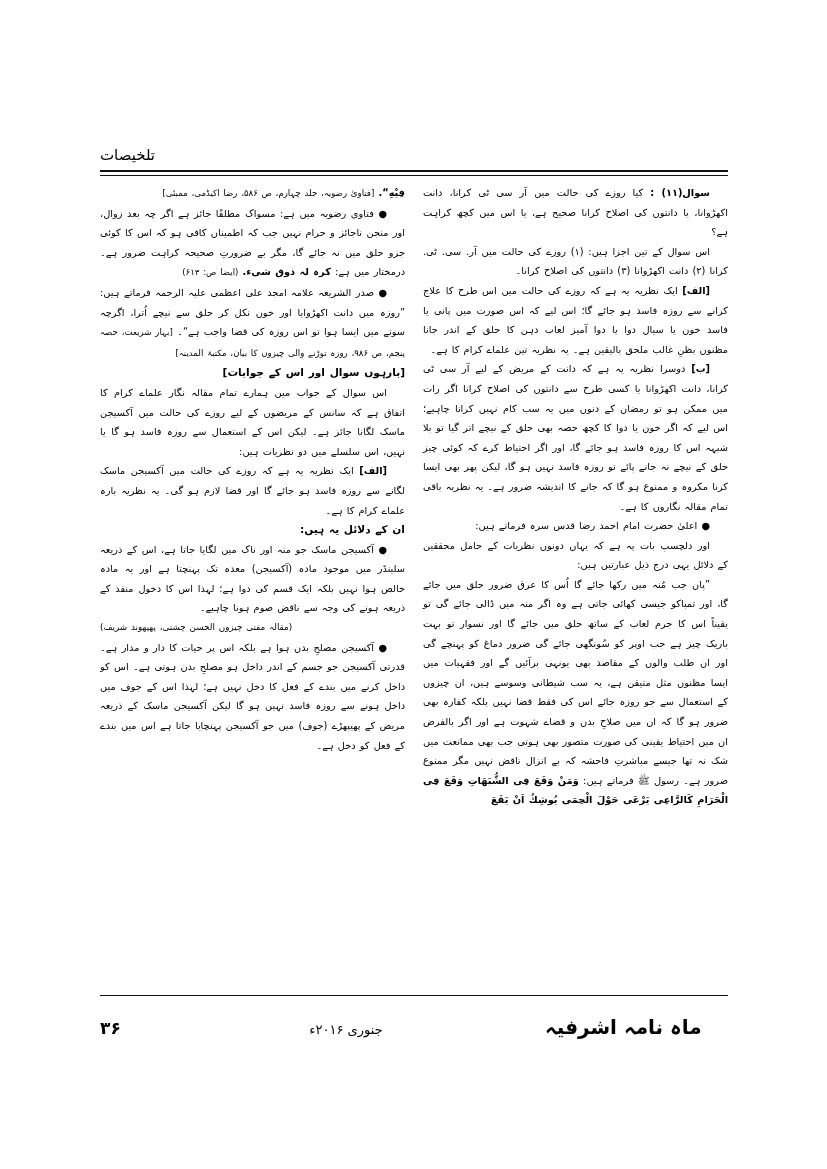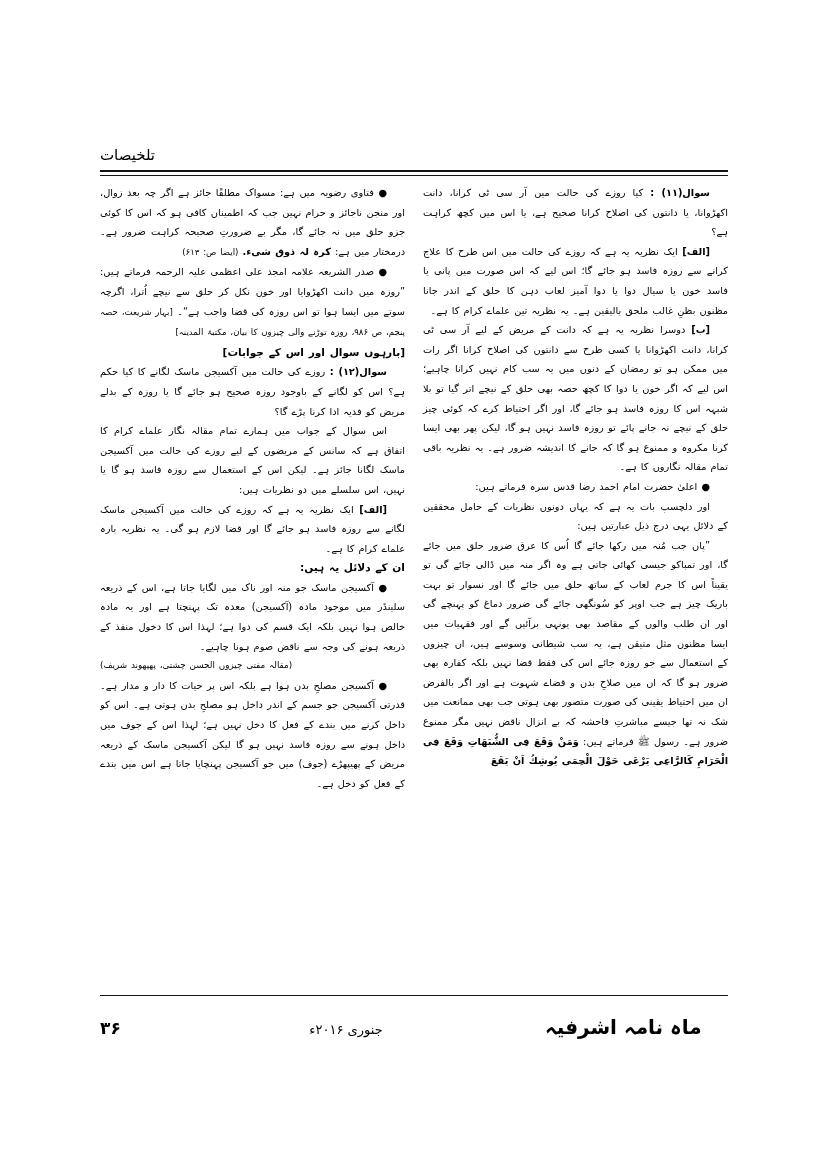--- a/index.html
+++ b/index.html
@@ -81,32 +81,33 @@
 
 <div class="sheet">
 
   <div class="masthead">تلخیصات</div>
   <div class="double-rule"></div>
 
   <div class="columns">
 
     <div class="col">
       <p class="indent"><span class="b">سوال(۱۱) :</span> <span>کیا روزے کی حالت میں آر سی ٹی کرانا، دانت اکھڑوانا، یا دانتوں کی اصلاح کرانا صحیح ہے، یا اس میں کچھ کراہت ہے؟</span></p>
+      <p class="indent">اس سوال کے تین اجزا ہیں: (۱) روزے کی حالت میں آر. سی. ٹی. کرانا (۲) دانت اکھڑوانا (۳) دانتوں کی اصلاح کرانا۔</p>
       <p class="indent"><span class="b">[الف]</span> <span>ایک نظریہ یہ ہے کہ روزے کی حالت میں اس طرح کا علاج کرانے سے روزہ فاسد ہو جائے گا؛ اس لیے کہ اس صورت میں پانی یا فاسد خون یا سیال دوا یا دوا آمیز لعاب دہن کا حلق کے اندر جانا مظنون بظنِ غالب ملحق بالیقین ہے۔ یہ نظریہ تین علماے کرام کا ہے۔</span></p>
       <p class="indent"><span class="b">[ب]</span> <span>دوسرا نظریہ یہ ہے کہ دانت کے مریض کے لیے آر سی ٹی کرانا، دانت اکھڑوانا یا کسی طرح سے دانتوں کی اصلاح کرانا اگر رات میں ممکن ہو تو رمضان کے دنوں میں یہ سب کام نہیں کرانا چاہیے؛ اس لیے کہ اگر خون یا دوا کا کچھ حصہ بھی حلق کے نیچے اتر گیا تو بلا شبہہ اس کا روزہ فاسد ہو جائے گا، اور اگر احتیاط کرے کہ کوئی چیز حلق کے نیچے نہ جانے پائے تو روزہ فاسد نہیں ہو گا، لیکن پھر بھی ایسا کرنا مکروہ و ممنوع ہو گا کہ جانے کا اندیشہ ضرور ہے۔ یہ نظریہ باقی تمام مقالہ نگاروں کا ہے۔</span></p>
       <p class="indent">● اعلیٰ حضرت امام احمد رضا قدس سرہ فرماتے ہیں:</p>
       <p class="indent">اور دلچسپ بات یہ ہے کہ یہاں دونوں نظریات کے حامل محققین کے دلائل یہی درج ذیل عبارتیں ہیں:</p>
       <p class="indent"><span>”پان جب مُنہ میں رکھا جائے گا اُس کا عرق ضرور حلق میں جائے گا، اور تمباکو جیسی کھائی جاتی ہے وہ اگر منہ میں ڈالی جائے گی تو یقیناً اس کا جرم لعاب کے ساتھ حلق میں جائے گا اور نسوار تو بہت باریک چیز ہے جب اوپر کو سُونگھی جائے گی ضرور دماغ کو پہنچے گی اور ان طلب والوں کے مقاصد بھی یونہی برآئیں گے اور فقہیات میں ایسا مظنون مثل متیقن ہے، یہ سب شیطانی وسوسے ہیں، ان چیزوں کے استعمال سے جو روزہ جائے اس کی فقط قضا نہیں بلکہ کفارہ بھی ضرور ہو گا کہ ان میں صلاحِ بدن و قضاے شہوت ہے اور اگر بالفرض ان میں احتیاط یقینی کی صورت متصور بھی ہوتی جب بھی ممانعت میں شک نہ تھا جیسے مباشرتِ فاحشہ کہ بے انزال ناقض نہیں مگر ممنوع ضرور ہے۔ رسول ﷺ فرماتے ہیں:</span> <span class="b">وَمَنْ وَقَعَ فِی الشُّبَهَاتِ وَقَعَ فِی الْحَرَامِ كَالرَّاعِی یَرْعَی حَوْلَ الْحِمَی یُوشِكُ اَنْ یَقَعَ</span></p>
     </div>
 
     <div class="col">
+      <p><span class="b">فِیْهِ“.</span> <span class="small-ref">[فتاویٰ رضویہ، جلد چہارم، ص ۵۸۶، رضا اکیڈمی، ممبئی]</span></p>
       <p class="indent"><span>● فتاوی رضویہ میں ہے: مسواک مطلقًا جائز ہے اگر چہ بعد زوال، اور منجن ناجائز و حرام نہیں جب کہ اطمینان کافی ہو کہ اس کا کوئی جزو حلق میں نہ جائے گا، مگر بے ضرورتِ صحیحہ کراہت ضرور ہے۔ درمختار میں ہے:</span> <span class="b">کرہ لہ ذوق شیء.</span> <span class="small-ref">(ایضا ص: ۶۱۳)</span></p>
       <p class="indent"><span>● صدر الشریعہ علامہ امجد علی اعظمی علیہ الرحمہ فرماتے ہیں: ”روزہ میں دانت اکھڑوایا اور خون نکل کر حلق سے نیچے اُترا، اگرچہ سوتے میں ایسا ہوا تو اس روزہ کی قضا واجب ہے“۔</span> <span class="small-ref">[بہار شریعت، حصہ پنجم، ص ۹۸۶، روزہ توڑنے والی چیزوں کا بیان، مکتبۃ المدینہ]</span></p>
       <p class="center-b">[بارہوں سوال اور اس کے جوابات]</p>
-      <p class="indent"><span class="b">سوال(۱۲) :</span> <span>روزے کی حالت میں آکسیجن ماسک لگانے کا کیا حکم ہے؟ اس کو لگانے کے باوجود روزہ صحیح ہو جائے گا یا روزہ کے بدلے مریض کو فدیہ ادا کرنا پڑے گا؟</span></p>
       <p class="indent">اس سوال کے جواب میں ہمارے تمام مقالہ نگار علماے کرام کا اتفاق ہے کہ سانس کے مریضوں کے لیے روزے کی حالت میں آکسیجن ماسک لگانا جائز ہے۔ لیکن اس کے استعمال سے روزہ فاسد ہو گا یا نہیں، اس سلسلے میں دو نظریات ہیں:</p>
       <p class="indent"><span class="b">[الف]</span> <span>ایک نظریہ یہ ہے کہ روزے کی حالت میں آکسیجن ماسک لگانے سے روزہ فاسد ہو جائے گا اور قضا لازم ہو گی۔ یہ نظریہ بارہ علماے کرام کا ہے۔</span></p>
       <p class="center-b">ان کے دلائل یہ ہیں:</p>
       <p class="indent">● آکسیجن ماسک جو منہ اور ناک میں لگایا جاتا ہے، اس کے ذریعہ سلینڈر میں موجود مادہ (آکسیجن) معدہ تک پہنچتا ہے اور یہ مادہ خالص ہوا نہیں بلکہ ایک قسم کی دوا ہے؛ لہذا اس کا دخول منفذ کے ذریعہ ہونے کی وجہ سے ناقض صوم ہونا چاہیے۔</p>
       <p class="cite-line">(مقالہ مفتی چیزوں الحسن چشتی، پھپھوند شریف)</p>
       <p class="indent">● آکسیجن مصلحِ بدن ہوا ہے بلکہ اس پر حیات کا دار و مدار ہے۔ قدرتی آکسیجن جو جسم کے اندر داخل ہو مصلحِ بدن ہوتی ہے۔ اس کو داخل کرنے میں بندے کے فعل کا دخل نہیں ہے؛ لہذا اس کے جوف میں داخل ہونے سے روزہ فاسد نہیں ہو گا لیکن آکسیجن ماسک کے ذریعہ مریض کے پھیپھڑے (جوف) میں جو آکسیجن پہنچایا جاتا ہے اس میں بندے کے فعل کو دخل ہے۔</p>
     </div>
 
   </div>
 </div>

